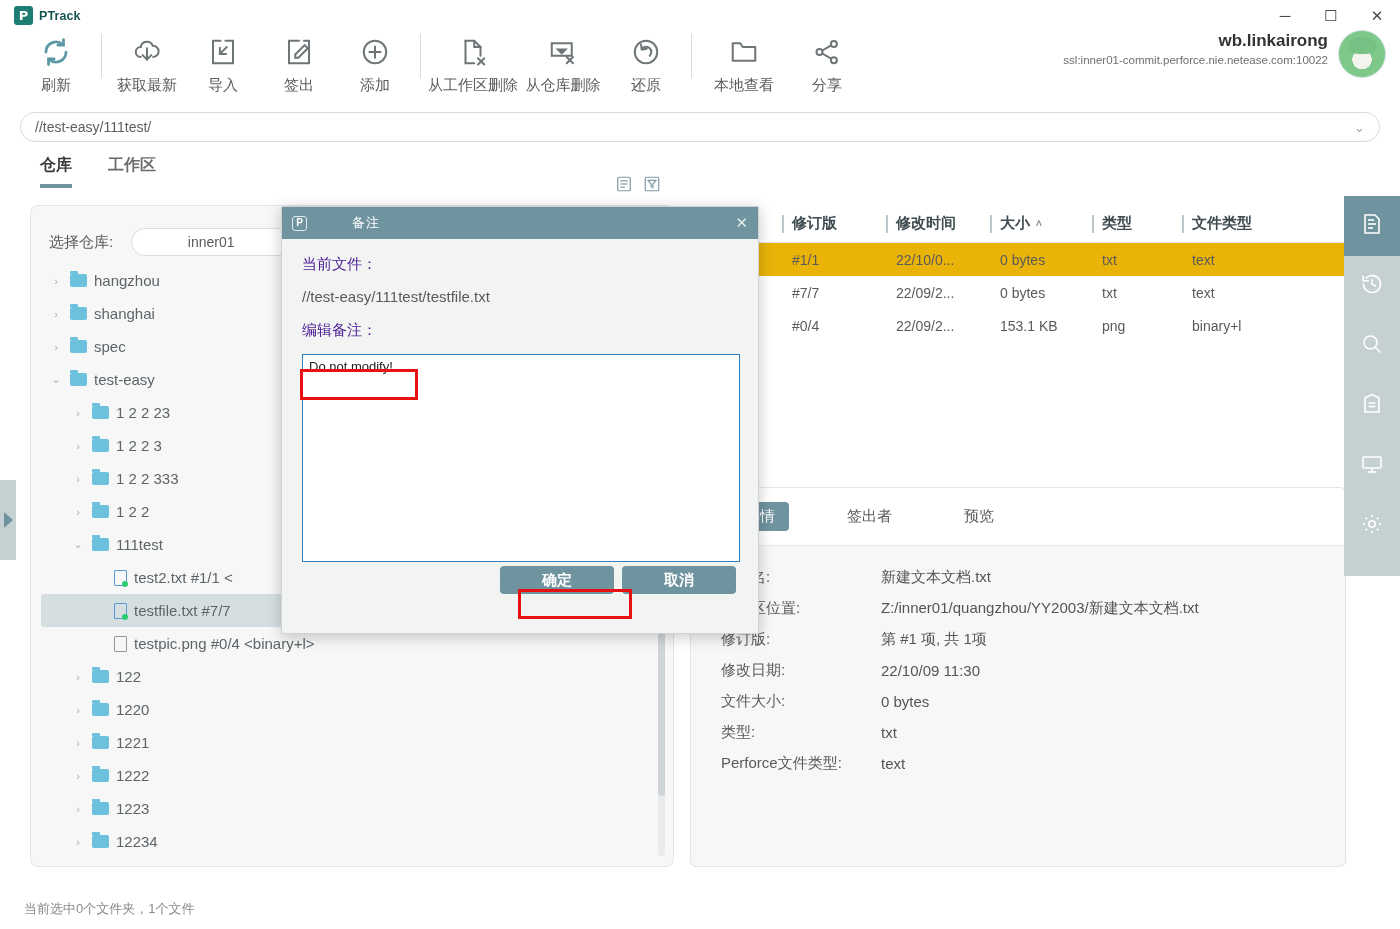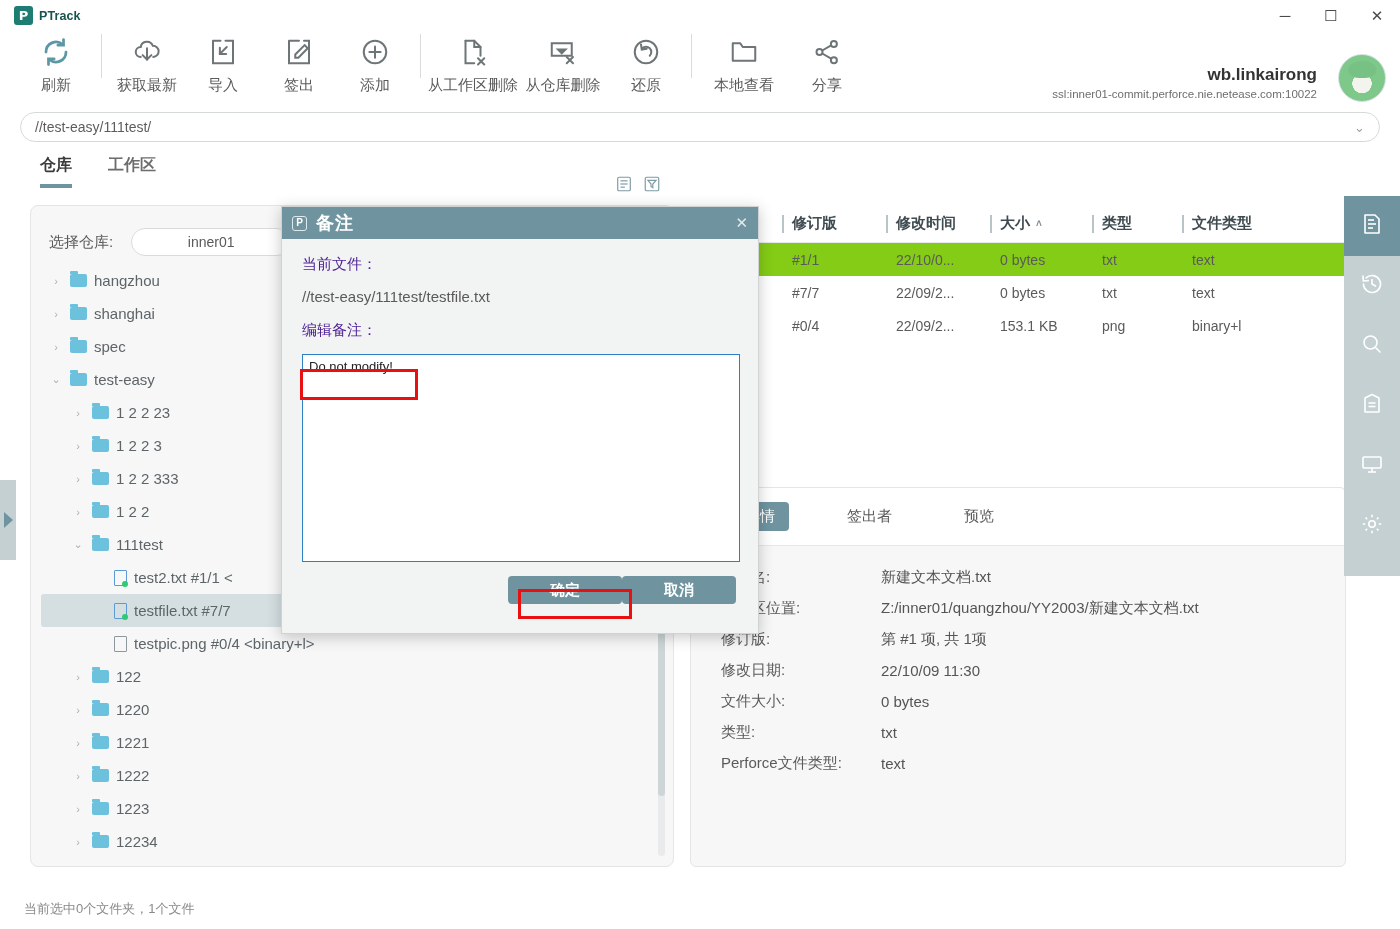--- a/index.html
+++ b/index.html
@@ -39,21 +39,21 @@
     width: 76px; height: 70px; display: flex; flex-direction: column;
     align-items: center; justify-content: flex-start; padding-top: 4px; gap: 6px;
     cursor: pointer;
   }
   .tool.wide { width: 90px; }
   .tool .ico { height: 36px; display: flex; align-items: center; justify-content: center; }
   .tool .lbl { font-size: 15px; color: #5b5b5b; white-space: nowrap; }
   .tsep { width: 1px; height: 44px; background: #d9dcdd; margin: 4px 7px 0 7px; }
   .account {
     position: absolute; right: 14px; top: 30px; height: 72px;
-    display: flex; align-items: flex-end; gap: 21px;
+    display: flex; align-items: flex-start; gap: 10px;
   }
   .acct-text { text-align: right; }
   .acct-user { font-size: 17px; font-weight: bold; color: #333; line-height: 22px; }
   .acct-server { font-size: 11.5px; color: #6e6e6e; line-height: 16px; }
   .avatar {
     width: 48px; height: 48px; border-radius: 50%;
     background: radial-gradient(circle at 50% 62%, #f4f4ee 0 26%, #7ec88a 27% 100%);
     border: 1.5px solid #cfe0e2; position: relative; overflow: hidden;
   }
   .avatar::before {
@@ -123,21 +123,21 @@
   .filelist {
     position: absolute; top: 205px; left: 690px; width: 656px; height: 272px;
     background: #fff;
   }
   .flhead {
     height: 38px; display: flex; align-items: center;
     border-bottom: 1px solid #e6e8e9; font-size: 15px; font-weight: bold; color: #3f4b50;
   }
   .flhead .hc { display: flex; align-items: center; border-left: 2px solid #b9c4c8; padding-left: 8px; height: 18px; }
   .flrow { height: 33px; display: flex; align-items: center; font-size: 14px; color: #5a5a5a; }
-  .flrow.sel { background: #84cc16; }
+  .flrow.sel { background: #eab308; }
   .flcell { padding-left: 10px; white-space: nowrap; overflow: hidden; }
   .sortcaret { font-size: 10px; color: #7d8a8f; margin-left: 6px; }
 
   
   .detailpanel {
     position: absolute; top: 487px; left: 690px; width: 656px; height: 380px;
     background: #f7f7f7; border: 1px solid #e3e5e6; border-radius: 6px;
   }
   .dtabs { height: 58px; display: flex; align-items: center; gap: 44px; padding-left: 40px;
            background: #fff; border-bottom: 1px solid #e6e8e9; border-radius: 6px 6px 0 0; }
@@ -179,31 +179,31 @@
     background: #f2f3f3; border: 1px solid #cfd3d4; box-shadow: 0 3px 14px rgba(0,0,0,.22);
   }
   .dtitlebar {
     height: 32px; background: #6f94a0; display: flex; align-items: center; padding: 0 10px;
     color: #fff;
   }
   .dlogo {
     width: 15px; height: 15px; border: 1.6px solid #dfe9ec; border-radius: 3px;
     font-size: 10px; line-height: 12px; text-align: center; margin-right: 9px; font-weight: bold;
   }
-  .dtitle { font-size: 18px; font-weight: bold; letter-spacing: 1px; }
+  .dtitle { font-size: 13px; font-weight: normal; letter-spacing: 1px; margin-left: 36px; }
   .dclose { margin-left: auto; font-size: 15px; color: #e3ebed; cursor: pointer; }
   .dbody { padding: 16px 20px 0 20px; }
   .dlabel { font-size: 15px; color: #4c1d95; margin-bottom: 14px; }
   .dpath { font-size: 15px; color: #5a5a5a; margin-bottom: 16px; }
   .dtextarea {
     width: 438px; height: 208px; border: 1px solid #2f7fc4; background: #fff;
     font-size: 13px; color: #222; padding: 4px 6px; resize: none; outline: none;
     font-family: "Liberation Sans", sans-serif;
   }
-  .dbtns { display: flex; justify-content: flex-end; gap: 0; margin-top: 10px; padding-right: 2px; }
+  .dbtns { display: flex; justify-content: flex-end; gap: 8px; padding-right: 2px; }
   .dbtn {
     width: 114px; height: 28px; background: #6f94a0; color: #fff; border: none; border-radius: 4px;
     font-size: 15px; font-weight: bold; cursor: pointer; font-family: "Liberation Sans", sans-serif;
   }
 
   
   .annot { position: absolute; border: 3px solid #e81010; pointer-events: none; }
   #annot-text { left: 300px; top: 369px; width: 118px; height: 31px; }
   #annot-ok  { left: 518px; top: 589px; width: 114px; height: 30px; }
 </style>

